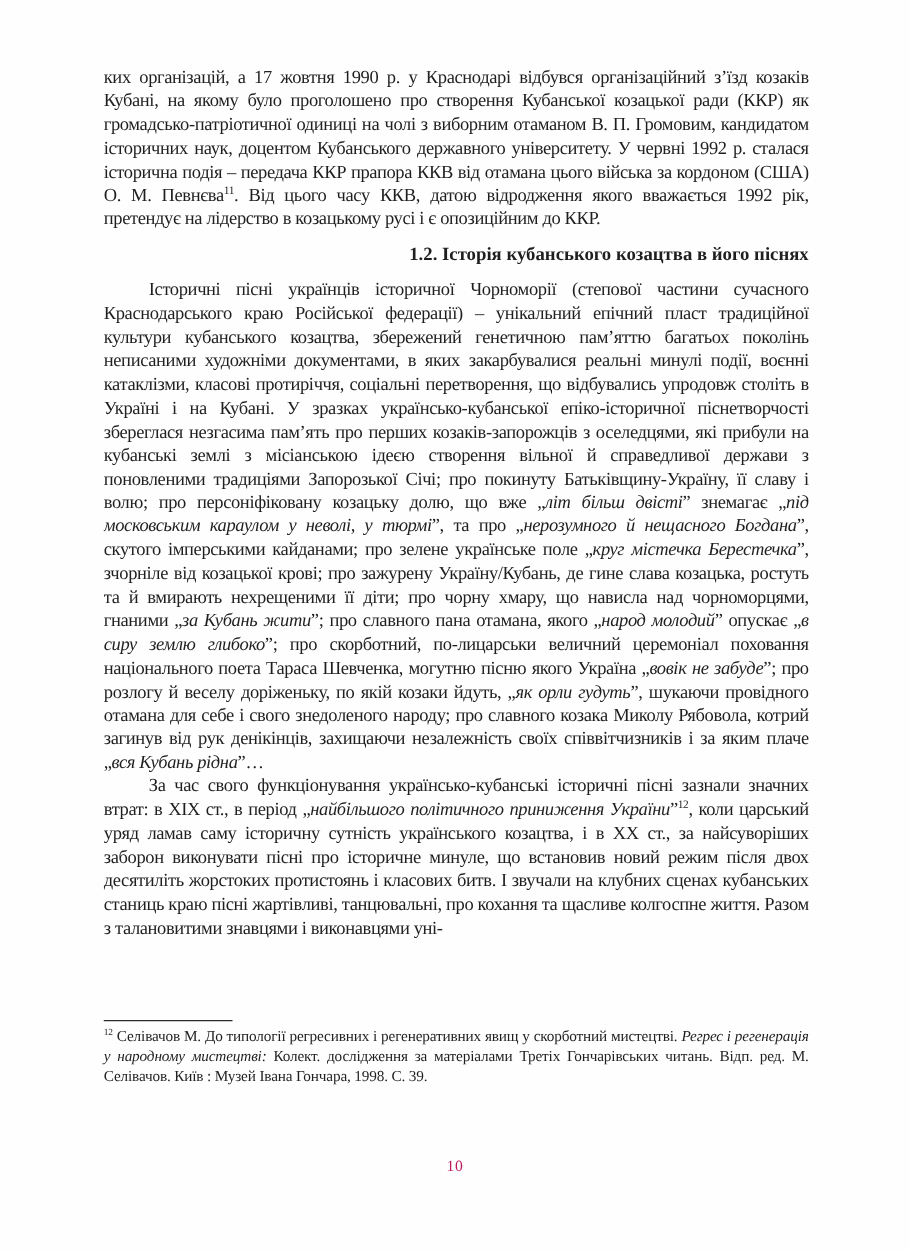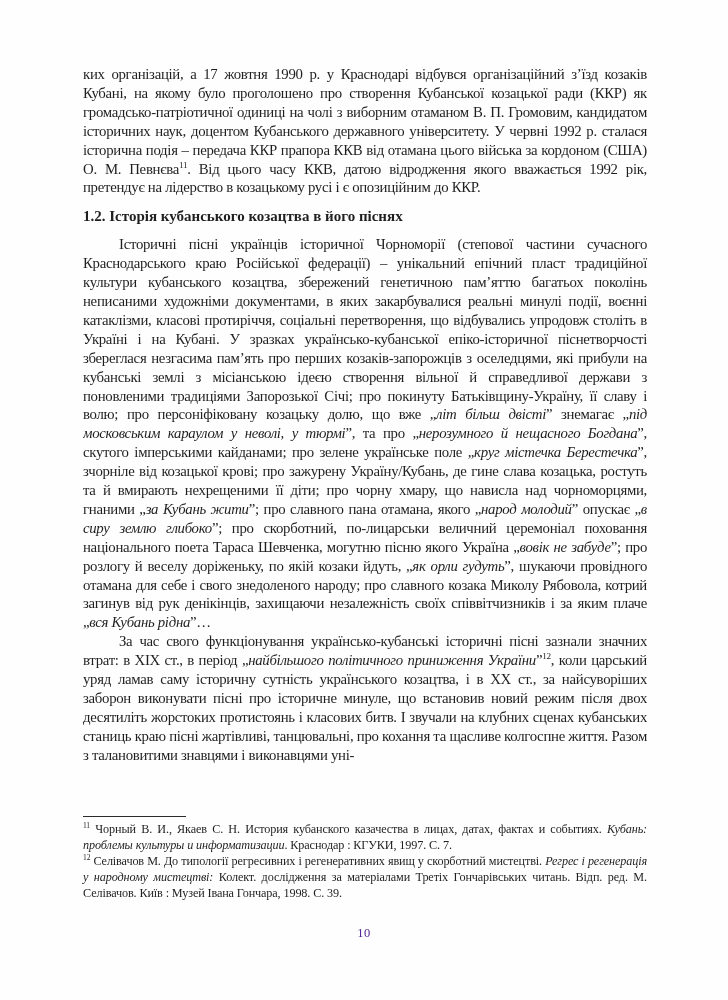--- a/index.html
+++ b/index.html
@@ -7,34 +7,34 @@
     position:relative;
     width:728px;height:1000px;
     margin:0 auto;
     background:#fefefe;
     font-family:"Liberation Serif","DejaVu Serif",serif;
     color:#1f1f1f;
     overflow:hidden;
   }
   .body-block{
     position:absolute;
-    left:83px;top:65px;width:564px;height:760px;
+    left:83px;top:53px;width:564px;height:760px;
     overflow:hidden;
     font-size:14.8px;
     line-height:18.9px;
     letter-spacing:-0.02em;
     text-align:justify;
   }
   .para{margin:0;}
   .para.indent{text-indent:36px;}
   .section-heading{
     margin:10px 0 9px 0;
     font-size:15px;
     font-weight:bold;
-    text-align:left;
+    text-align:right;
     letter-spacing:0;
   }
   i{}
   sup{
     font-size:0.62em;
     vertical-align:super;
     line-height:0;
   }
   .footnotes-block{
     position:absolute;
@@ -48,40 +48,39 @@
     width:103px;height:0;
     border-top:1.2px solid #2a2a2a;
     margin:0 0 5px 0;
   }
   .footnote{margin:0;}
   .page-number{
     position:absolute;
     top:926px;left:0;width:100%;
     text-align:center;
     font-size:12.5px;
-    color:#4c1d95;
+    color:#be185d;
     letter-spacing:0.5px;
   }
 </style>
 </head>
 <body>
 
 <div class="page">
 
   <div class="body-block">
     <p class="para"><span>ких організацій, а 17 жовтня 1990 р. у Краснодарі відбувся організаційний з’їзд козаків Кубані, на якому було проголошено про створення Кубанської козацької ради (ККР) як громадсько-патріотичної одиниці на чолі з виборним отаманом В. П. Громовим, кандидатом історичних наук, доцентом Кубанського державного університету. У червні 1992 р. сталася історична подія – передача ККР прапора ККВ від отамана цього війська за кордоном (США) О. М. Певнєва</span><sup>11</sup><span>. Від цього часу ККВ, датою відродження якого вважається 1992 рік, претендує на лідерство в козацькому русі і є опозиційним до ККР.</span></p>
 
     <h2 class="section-heading">1.2. Історія кубанського козацтва в його піснях</h2>
 
     <p class="para indent"><span>Історичні пісні українців історичної Чорноморії (степової частини сучасного Краснодарського краю Російської федерації) – унікальний епічний пласт традиційної культури кубанського козацтва, збережений генетичною пам’яттю багатьох поколінь неписаними художніми документами, в яких закарбувалися реальні минулі події, воєнні катаклізми, класові протиріччя, соціальні перетворення, що відбувались упродовж століть в Україні і на Кубані. У зразках українсько-кубанської епіко-історичної піснетворчості збереглася незгасима пам’ять про перших козаків-запорожців з оселедцями, які прибули на кубанські землі з місіанською ідеєю створення вільної й справедливої держави з поновленими традиціями Запорозької Січі; про покинуту Батьківщину-Україну, її славу і волю; про персоніфіковану козацьку долю, що вже „</span><i>літ більш двісті</i><span>” знемагає „</span><i>під московським караулом у неволі, у тюрмі</i><span>”, та про „</span><i>нерозумного й нещасного Богдана</i><span>”, скутого імперськими кайданами; про зелене українське поле „</span><i>круг містечка Берестечка</i><span>”, зчорніле від козацької крові; про зажурену Україну/Кубань, де гине слава козацька, ростуть та й вмирають нехрещеними її діти; про чорну хмару, що нависла над чорноморцями, гнаними „</span><i>за Кубань жити</i><span>”; про славного пана отамана, якого „</span><i>народ молодий</i><span>” опускає „</span><i>в сиру землю глибоко</i><span>”; про скорботний, по-лицарськи величний церемоніал поховання національного поета Тараса Шевченка, могутню пісню якого Україна „</span><i>вовік не забуде</i><span>”; про розлогу й веселу доріженьку, по якій козаки йдуть, „</span><i>як орли гудуть</i><span>”, шукаючи провідного отамана для себе і свого знедоленого народу; про славного козака Миколу Рябовола, котрий загинув від рук денікінців, захищаючи незалежність своїх співвітчизників і за яким плаче „</span><i>вся Кубань рідна</i><span>”…</span></p>
 
     <p class="para indent"><span>За час свого функціонування українсько-кубанські історичні пісні зазнали значних втрат: в XIX ст., в період „</span><i>найбільшого політичного приниження України</i><span>”</span><sup>12</sup><span>, коли царський уряд ламав саму історичну сутність українського козацтва, і в XX ст., за найсуворіших заборон виконувати пісні про історичне минуле, що встановив новий режим після двох десятиліть жорстоких протистоянь і класових битв. І звучали на клубних сценах кубанських станиць краю пісні жартівливі, танцювальні, про кохання та щасливе колгоспне життя. Разом з талановитими знавцями і виконавцями уні-</span></p>
   </div>
 
   <div class="footnotes-block">
     <div class="footnote-rule"></div>
-    <p class="footnote"><sup>11</sup><span> Чорный В. И., Якаев С. Н. История кубанского казачества в лицах, датах, фактах и событиях. </span><i>Кубань: проблемы культуры и информатизации</i><span>. Краснодар : КГУКИ, 1997. С. 7.</span></p>
     <p class="footnote"><sup>12</sup><span> Селівачов М. До типології регресивних і регенеративних явищ у скорботний мистецтві. </span><i>Регрес і регенерація у народному мистецтві:</i><span> Колект. дослідження за матеріалами Третіх Гончарівських читань. Відп. ред. М. Селівачов. Київ : Музей Івана Гончара, 1998. С. 39.</span></p>
   </div>
 
   <div class="page-number">10</div>
 
 </div>
 
 </body></html>

